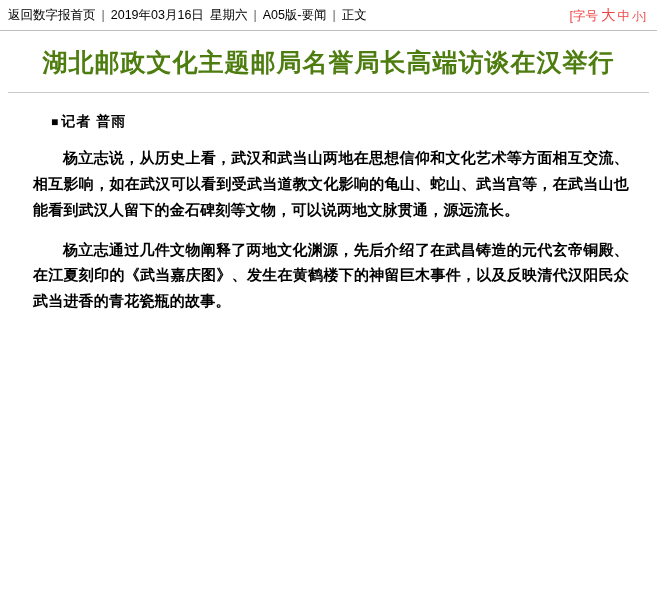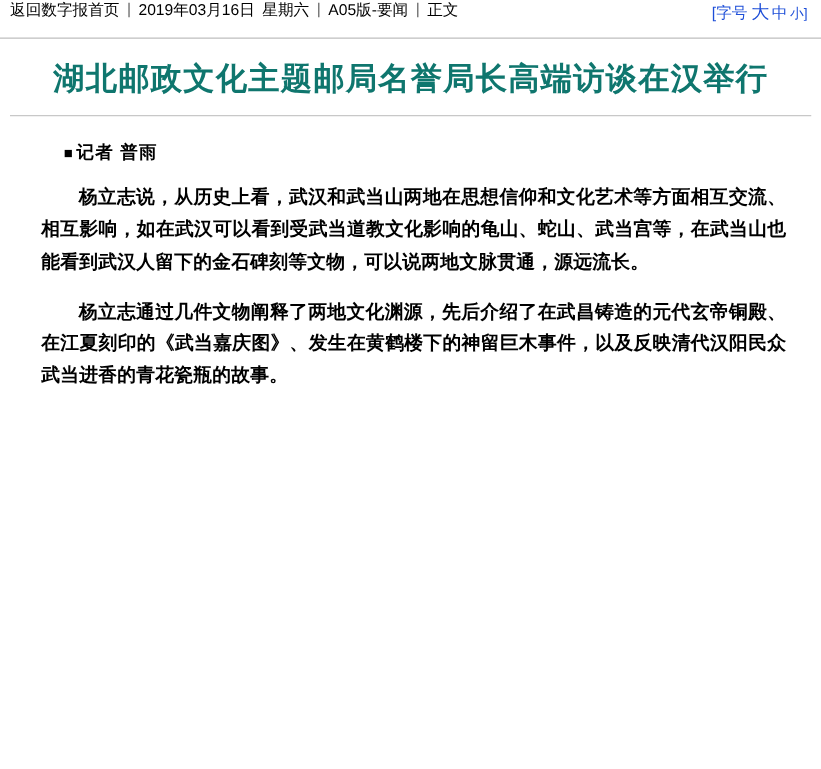--- a/index.html
+++ b/index.html
@@ -18,40 +18,40 @@
     width: 657px;
     height: 615px;
     position: relative;
     box-sizing: border-box;
   }
 
   
   .topbar {
     height: 30px;
     display: flex;
-    align-items: flex-start;
+    align-items: center;
     padding: 0 10px 0 8px;
     font-size: 12.5px;
     color: #000;
     box-sizing: border-box;
   }
   .topbar .crumb {
     white-space: nowrap;
   }
   .topbar .sep {
     margin: 0 6px;
     color: #666;
   }
   .topbar .spacer {
     flex: 1 1 auto;
   }
   .fontsize {
     white-space: nowrap;
     font-size: 12.5px;
-    color: #1d4ed8;
+    color: #ef4444;
   }
   .fontsize .fs-label {
     margin-right: 2px;
   }
   .fontsize .fs-opt {
     margin: 0 1px;
   }
   .fontsize .fs-big { font-size: 14.5px; }
   .fontsize .fs-mid { font-size: 12.5px; }
   .fontsize .fs-small { font-size: 11px; }
@@ -63,21 +63,21 @@
 
   
   .headline-wrap {
     padding: 16px 14px 14px 14px;
     text-align: center;
   }
   .headline {
     font-family: "DejaVu Serif", "Liberation Serif", serif;
     font-size: 25px;
     font-weight: bold;
-    color: #0f766e;
+    color: #4d7c0f;
     letter-spacing: 1px;
     line-height: 1.25;
   }
   .divider {
     border: 0;
     border-top: 1px solid #c8c8c8;
     margin: 0 8px;
   }
 
   

